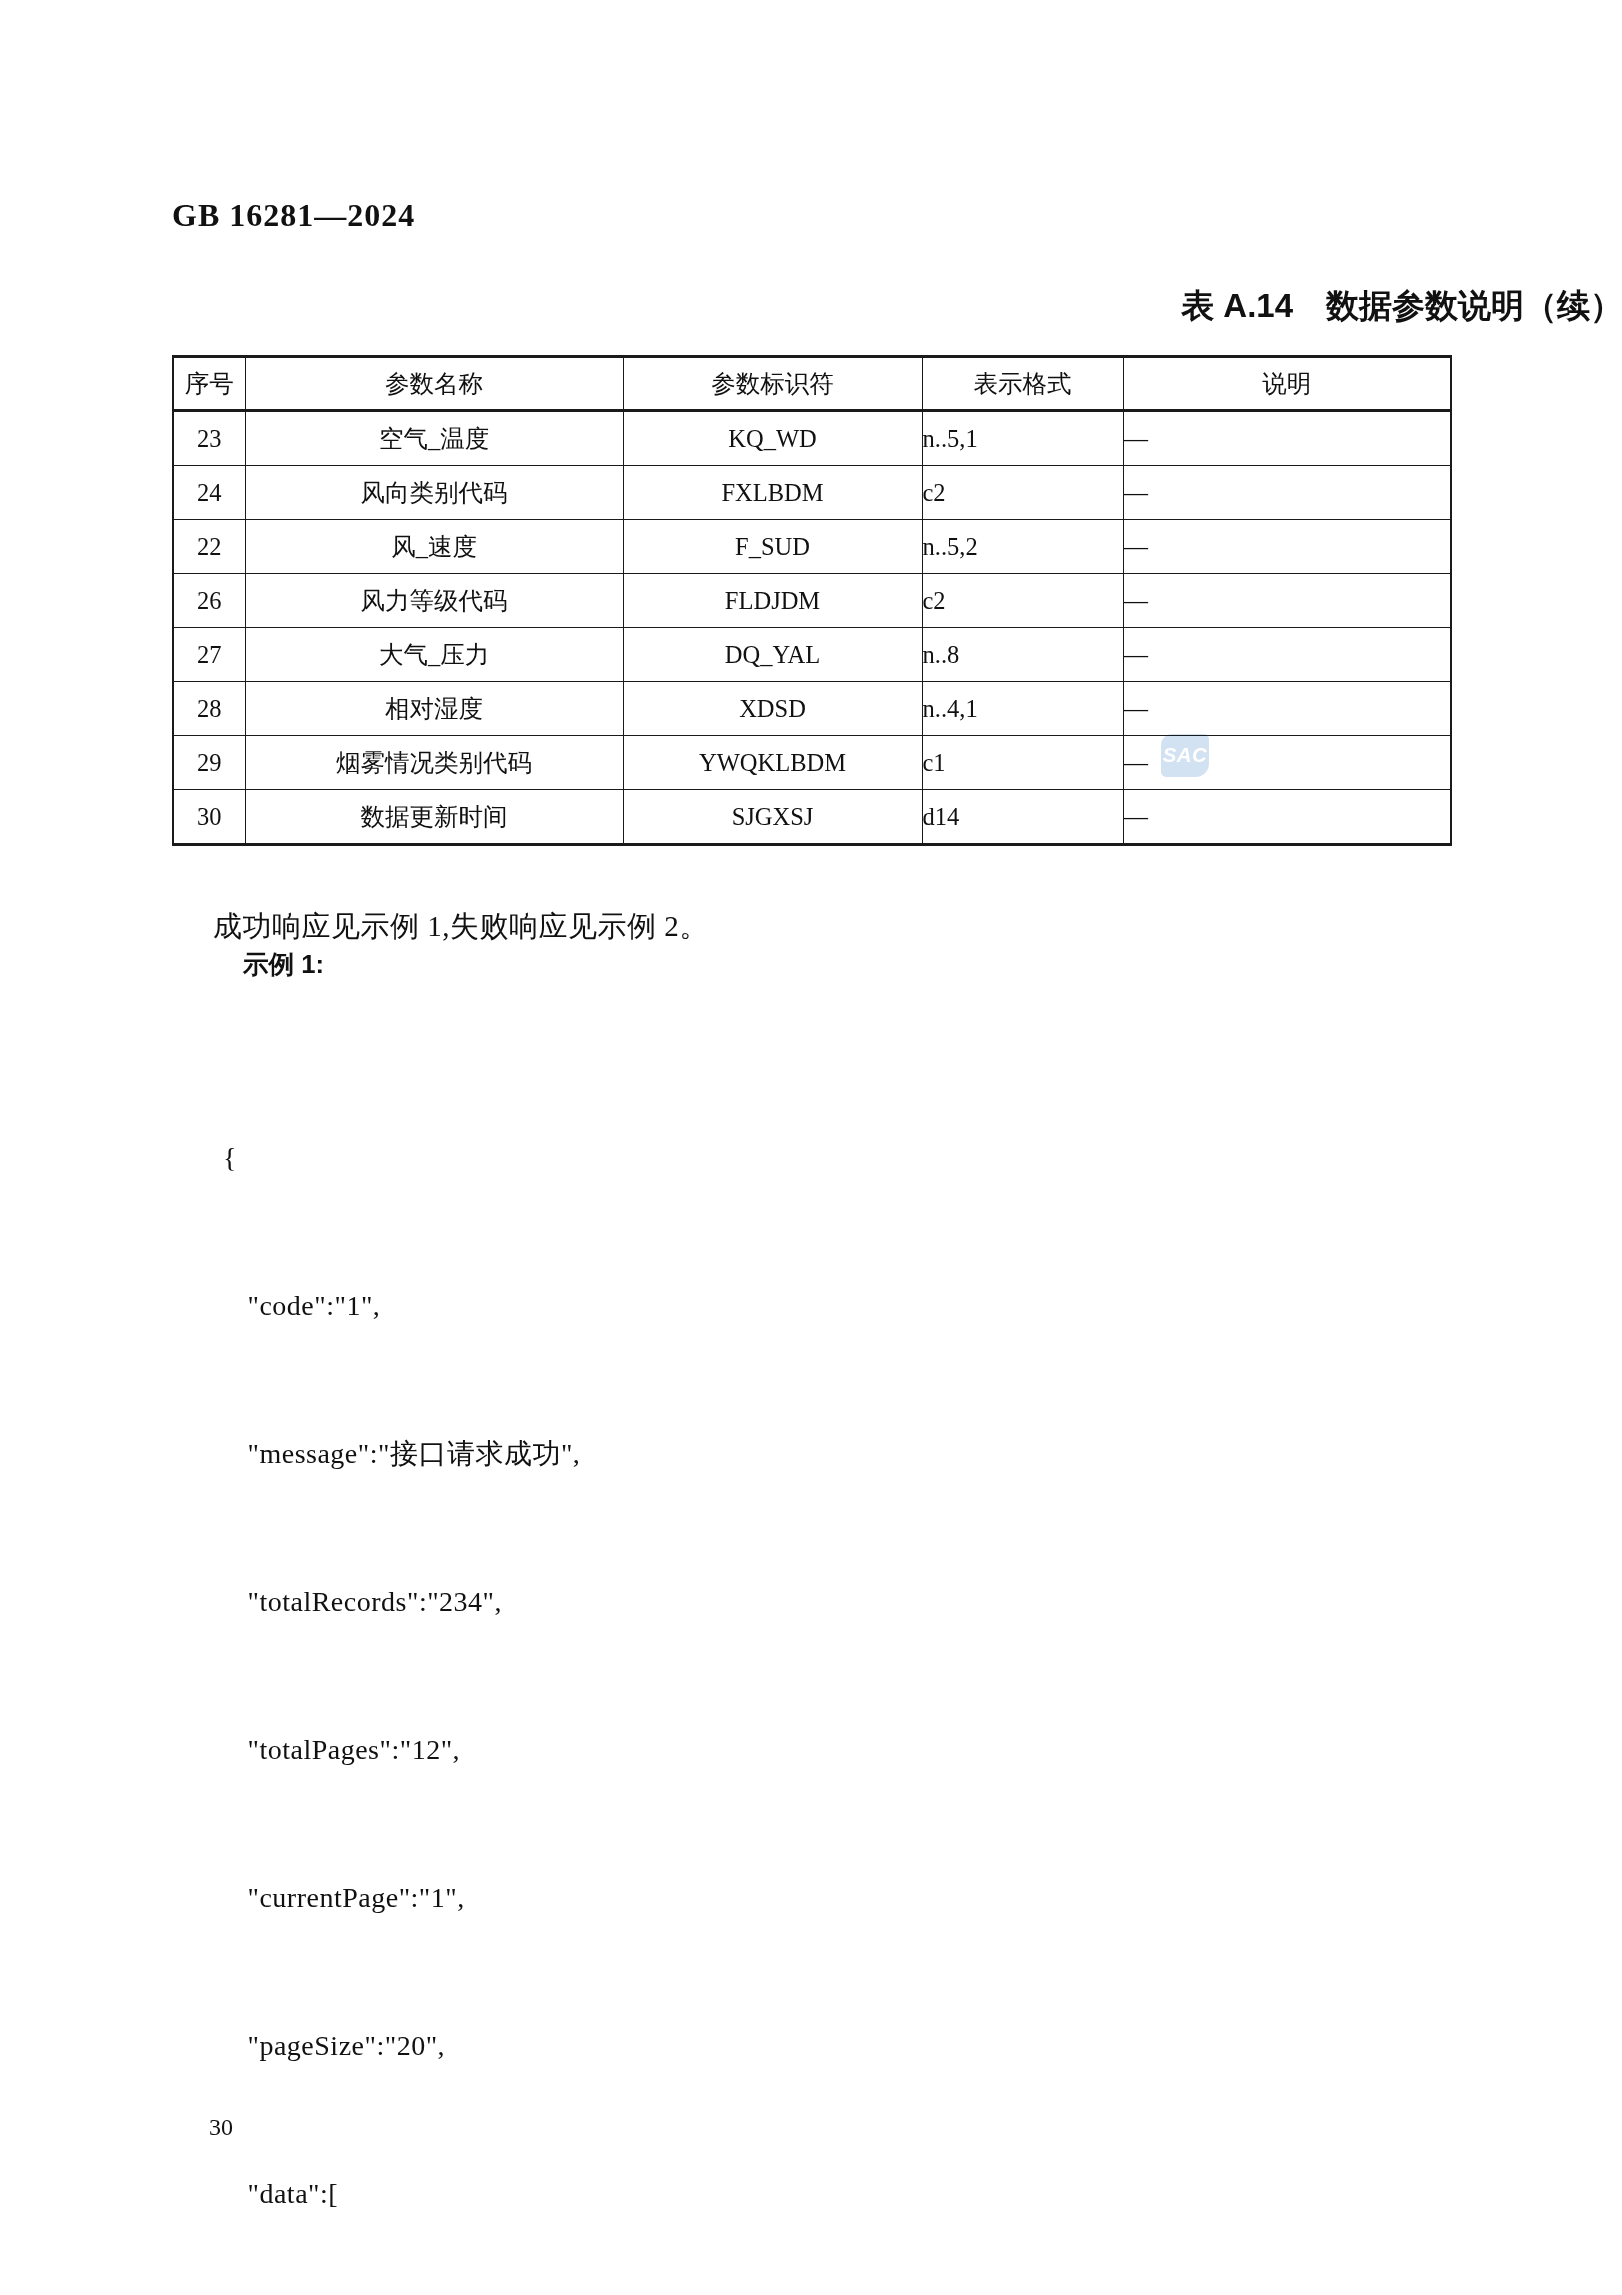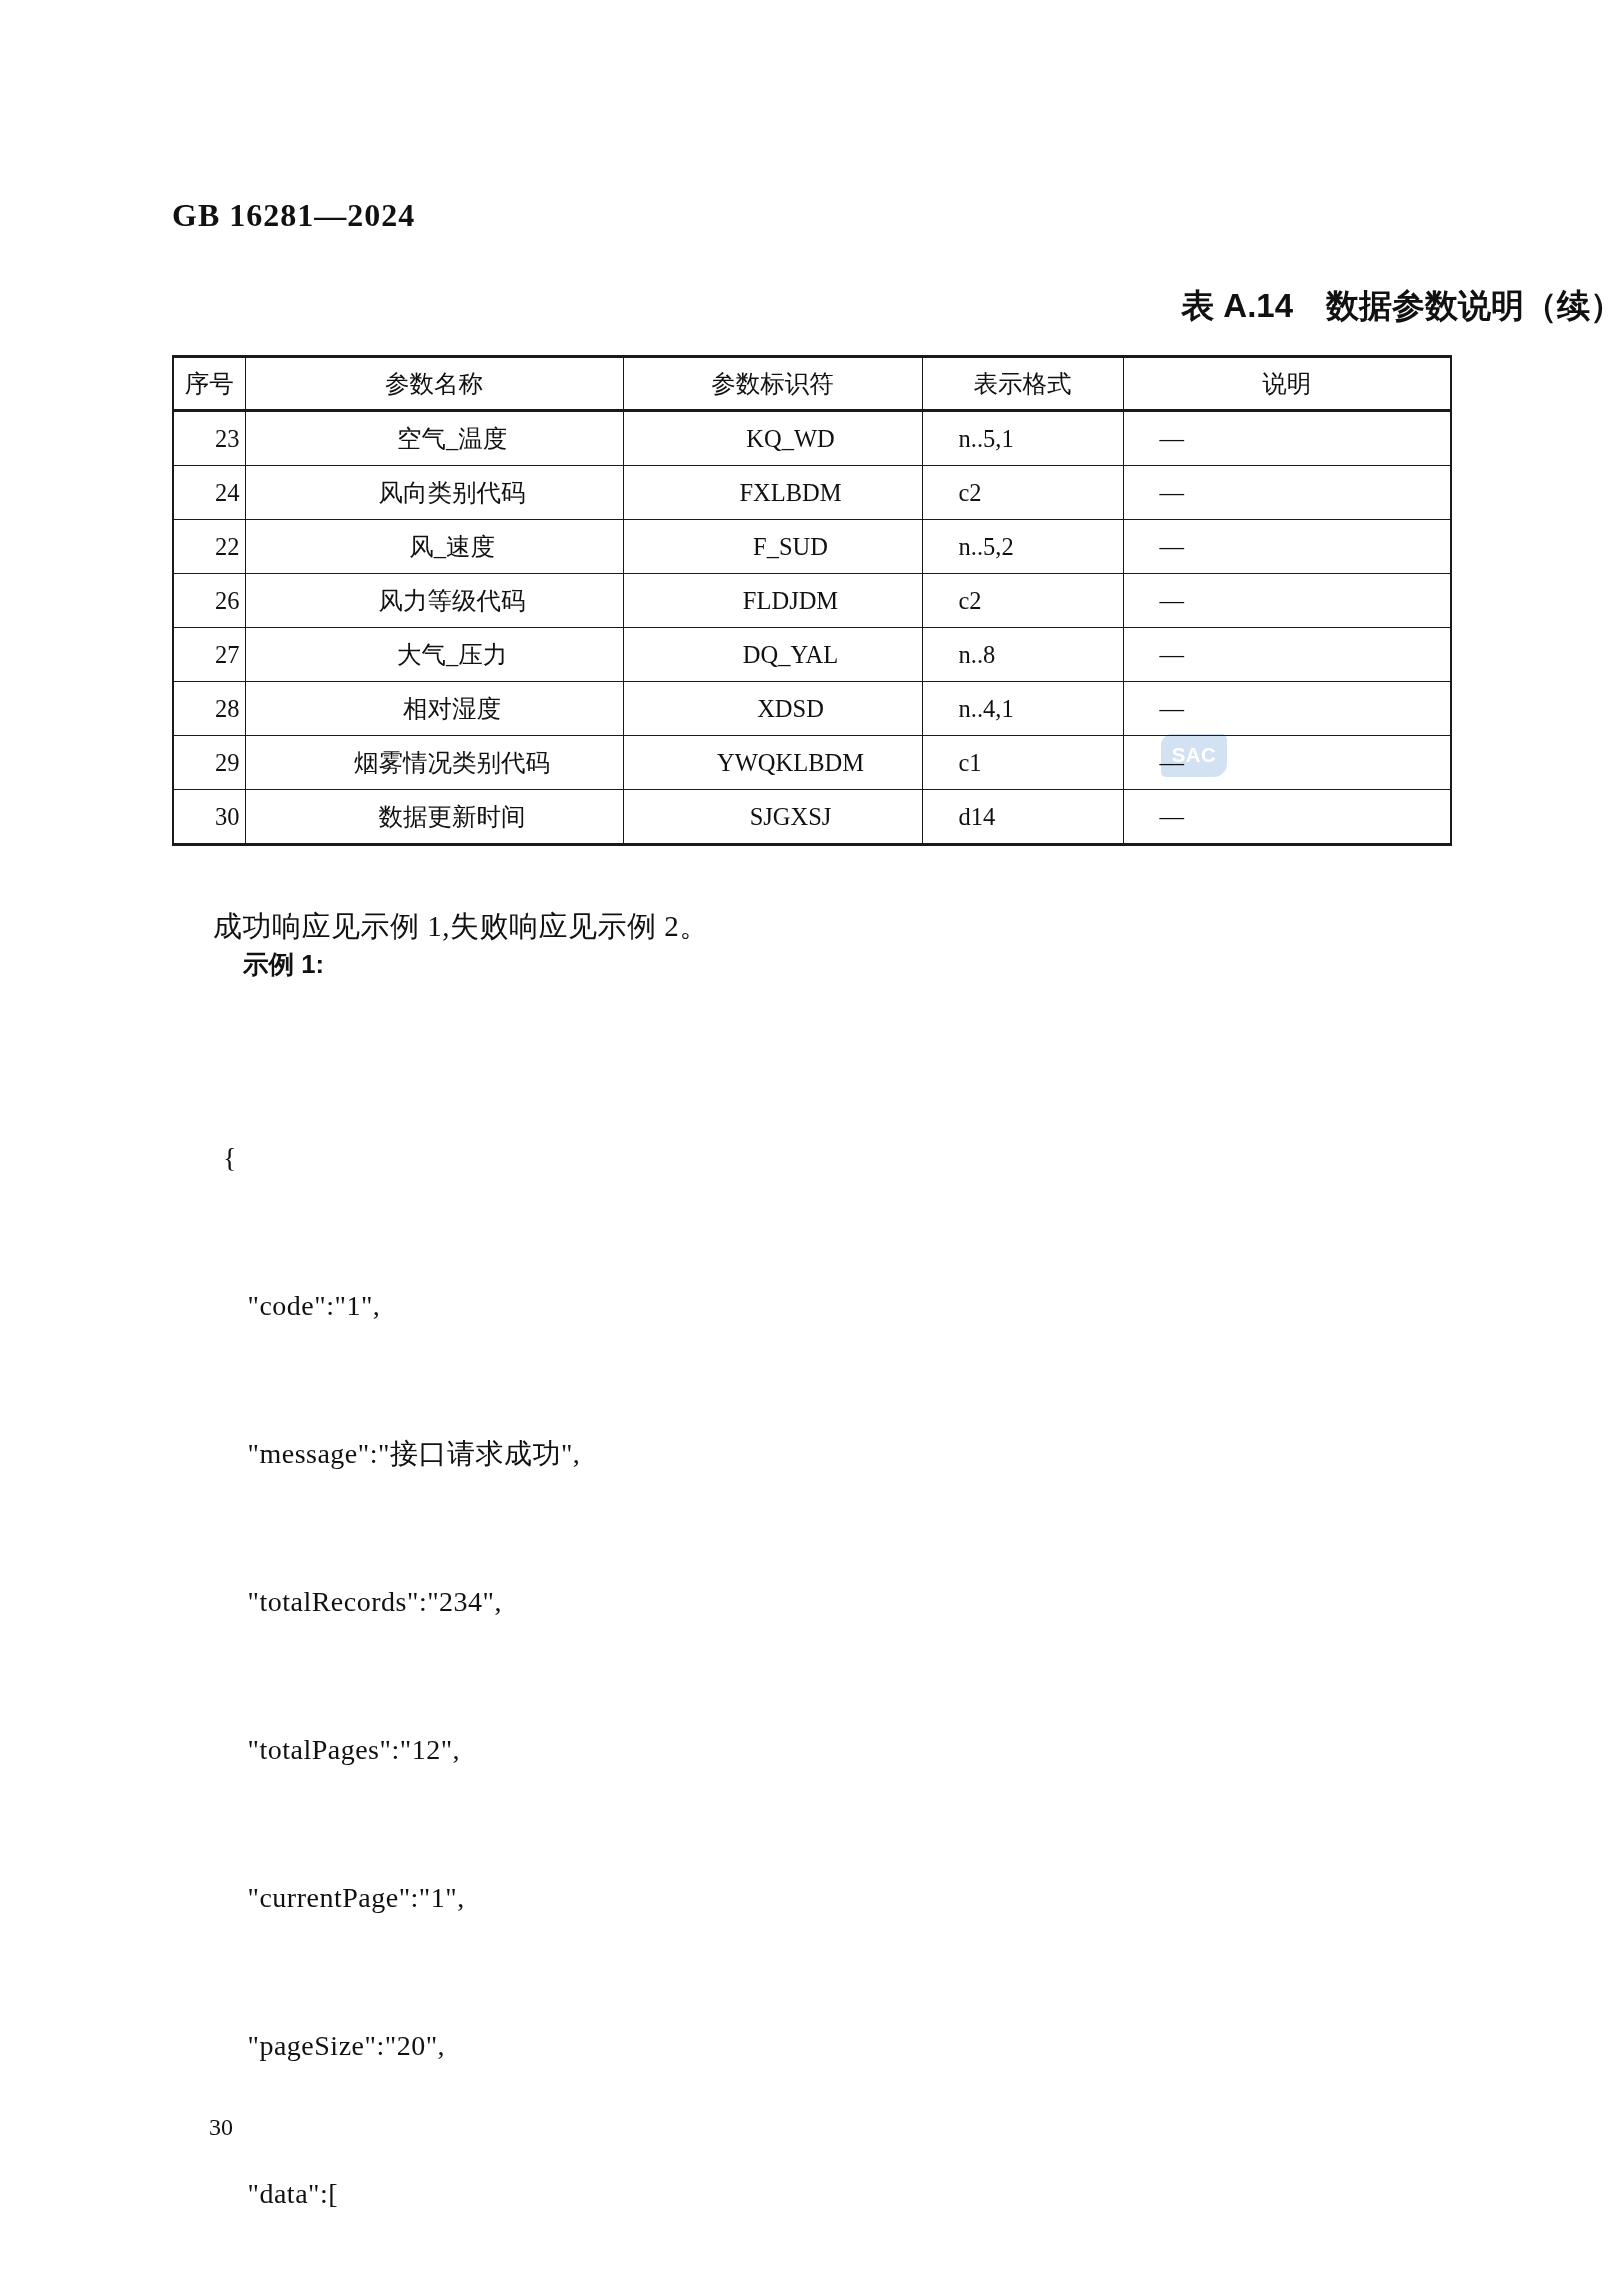--- a/index.html
+++ b/index.html
@@ -24,32 +24,32 @@
   }
   .param-table th,.param-table td{
     border:1.5px solid #1a1a1a;
     font-size:24.5px;font-weight:400;
     padding:0;overflow:hidden;
   }
   .param-table thead th{
     height:51px;text-align:center;vertical-align:middle;
     border-top:3.6px solid #1a1a1a;border-bottom:3.1px solid #1a1a1a;font-family:Liberation Mono, monospace;
   }
-  .param-table tbody td{height:53px;vertical-align:middle;padding-left:36px;}
+  .param-table tbody td{height:53px;vertical-align:middle;}
   .param-table{border:2.6px solid #1a1a1a;}
   .param-table tbody tr:last-child td{border-bottom:3.6px solid #1a1a1a;}
   .col-no{text-align:center;}
   .col-name,.col-id{text-align:center;padding-left:18.4px;}
   .col-format,.col-note{}
   .watermark{
-    position:absolute;left:1161px;top:734px;width:66px;height:43px;
+    position:absolute;left:1161px;top:734px;width:48px;height:43px;
     background:#c9dbf0;opacity:.8;border-radius:11.2px 5.1px 13.3px 5.1px;
     display:flex;align-items:center;justify-content:center;
     font-family:"Liberation Sans","DejaVu Sans",sans-serif;
-    font-weight:700;font-size:20.4px;color:#ffffff;
+    font-style:italic;font-weight:700;font-size:20.4px;color:#ffffff;
     letter-spacing:0.5px;z-index:0;
   }
   .intro-paragraph{
     position:absolute;left:213px;top:883px;
     font-size:29px;letter-spacing:0.5px;margin-top:24px;
   }
   .example-label{
     position:absolute;left:223px;top:947px;
     font-size:25.6px;font-weight:700;
     font-family:"Liberation Sans","DejaVu Sans",sans-serif;

